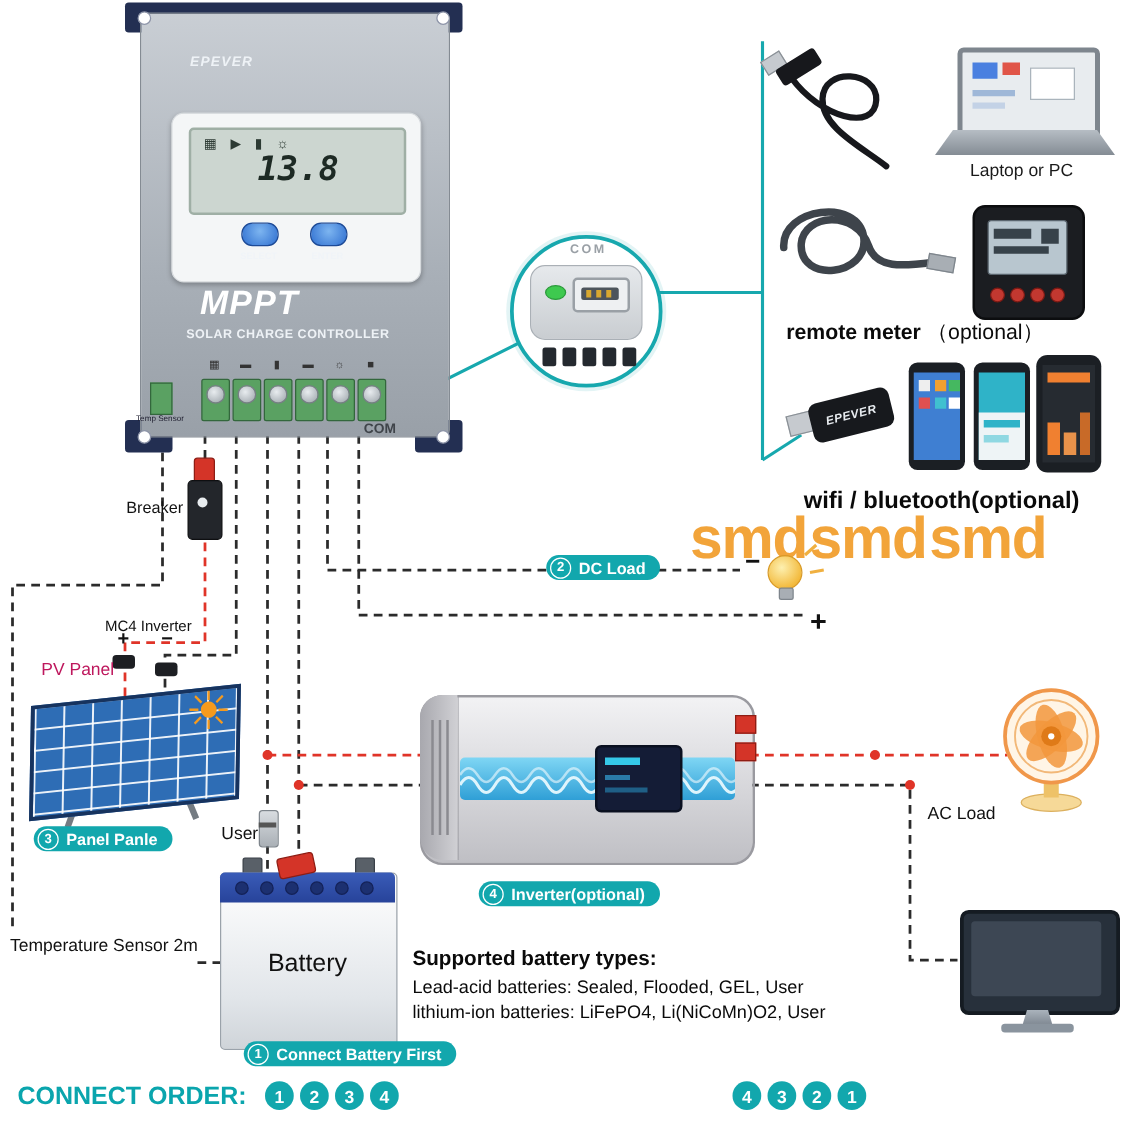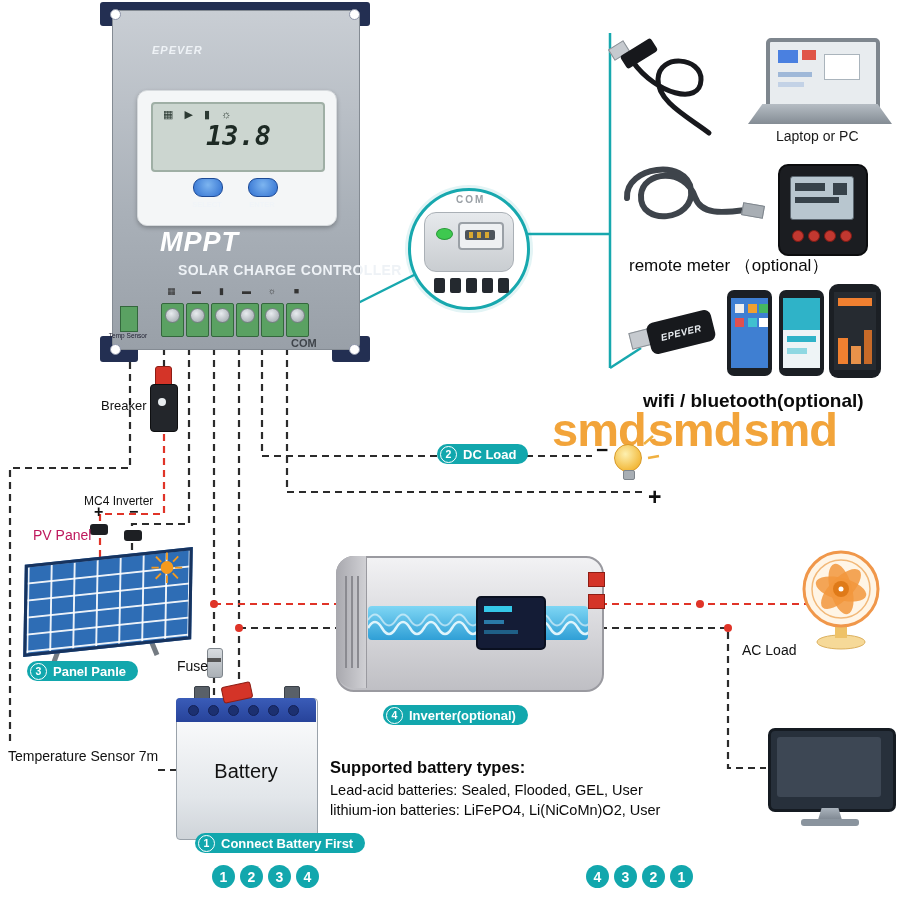--- a/index.html
+++ b/index.html
@@ -18,21 +18,21 @@
   .ctrl-face{left:137px;top:90px;width:198px;height:134px;background:#f4f6f7;border-radius:10px;border:1px solid #d6dadd;box-shadow:0 2px 4px rgba(0,0,0,.25);z-index:4;}
   .lcd{left:151px;top:102px;width:170px;height:66px;background:#ccd6d0;border:2px solid #9fafa5;border-radius:4px;z-index:5;}
   .lcd-icons{left:163px;top:108px;font-size:11px;color:#2c3a33;z-index:6;}
   .lcd-icons span{margin-right:11px;}
   .lcd-value{left:206px;top:120px;font-size:27px;font-weight:bold;font-style:italic;color:#1d2a24;font-family:"DejaVu Sans Mono",monospace;z-index:6;text-align:center;}
   .btn{width:28px;height:17px;border-radius:9px;background:radial-gradient(circle at 50% 35%,#7db5f0,#2f6fd0);border:1px solid #1d4a96;z-index:5;}
   .b1{left:193px;top:178px}.b2{left:248px;top:178px}
   .btn-label{width:38px;text-align:center;font-size:7.5px;font-weight:bold;color:#f0f4f8;z-index:5;}
   .bl1{left:188px;top:200px}.bl2{left:243px;top:200px}
   .mppt{left:160px;top:227px;font-size:27px;font-weight:bold;font-style:italic;color:#fff;z-index:4;letter-spacing:1px;}
-  .ctrl-sub{left:178px;top:262px;font-size:14px;font-weight:bold;color:#eef2f6;letter-spacing:.4px;z-index:4;}
+  .ctrl-sub{left:149px;top:262px;font-size:10px;font-weight:bold;color:#eef2f6;letter-spacing:.4px;z-index:4;}
   .term-icon{width:21px;text-align:center;font-size:9px;color:#333;z-index:4;top:286px;}
   .ti0{left:161px}.ti1{left:186px}.ti2{left:211px}.ti3{left:236px}.ti4{left:261px}.ti5{left:286px}
   .term{width:21px;height:32px;background:#5aa162;border:1px solid #33673c;border-radius:2px;z-index:4;top:303px;}
   .t0{left:161px}.t1{left:186px}.t2{left:211px}.t3{left:236px}.t4{left:261px}.t5{left:286px}
   .screw{width:13px;height:13px;border-radius:50%;background:radial-gradient(circle at 40% 35%,#e8ecef,#9aa2a8);border:1px solid #777e85;margin:4px auto 0;}
   .temp-conn{left:120px;top:306px;width:16px;height:24px;background:#5aa162;border:1px solid #33673c;z-index:4;}
   .temp-label{left:106px;top:332px;width:44px;text-align:center;font-size:6.5px;line-height:7px;color:#223;z-index:4;}
   .ctrl-com{left:291px;top:337px;font-size:11px;font-weight:bold;color:#3f444a;z-index:4;}
   
   .mag-circle{left:408px;top:188px;width:116px;height:116px;border-radius:50%;background:#fff;border:3px solid #17a8ae;box-shadow:0 0 0 3px rgba(23,168,174,.12);z-index:3;}
@@ -59,21 +59,21 @@
   .laptop-label{left:776px;top:128px;font-size:14px;color:#1a1a1a;z-index:2;}
   .rm-body{left:778px;top:164px;width:86px;height:88px;background:#1b1d21;border-radius:10px;border:2px solid #0c0d0f;z-index:2;}
   .rm-screen{left:790px;top:176px;width:62px;height:42px;background:#b8c6cf;border:1px solid #5a656e;border-radius:3px;z-index:3;}
   .rm-bar1{left:795px;top:183px;width:30px;height:8px;background:#37424a;z-index:4;}
   .rm-bar2{left:795px;top:197px;width:44px;height:6px;background:#37424a;z-index:4;}
   .rm-sq{left:833px;top:183px;width:14px;height:12px;background:#37424a;z-index:4;}
   .rm-btn{width:10px;height:10px;border-radius:50%;background:#c23830;border:1px solid #7e1a14;top:230px;z-index:3;}
   .rb1{left:792px}.rb2{left:808px}.rb3{left:824px}.rb4{left:840px}
   .coil-conn{left:742px;top:204px;width:20px;height:11px;background:#a8aeb4;border:1px solid #7e858c;transform:rotate(10deg);z-index:2;}
   .meter-label{left:629px;top:254px;font-size:17px;color:#0a0a0a;z-index:2;}
-  .meter-label b{font-weight:normal;}
+  .meter-label b{font-weight:bold;}
   .dongle{left:648px;top:316px;width:66px;height:32px;background:#17191d;border-radius:7px;transform:rotate(-14deg);display:flex;align-items:center;justify-content:center;z-index:2;}
   .dongle span{color:#e8ecf0;font-size:9.5px;font-weight:bold;font-style:italic;letter-spacing:.5px;}
   .dongle-usb{left:630px;top:330px;width:22px;height:15px;background:#c6cacf;border:1px solid #8a9096;transform:rotate(-14deg);z-index:2;}
   .phone{background:#1b1f24;border-radius:7px;z-index:2;}
   .ph1{left:727px;top:290px;width:45px;height:86px;}
   .ph1s{left:731px;top:298px;width:37px;height:70px;background:#3f7fd2;z-index:3;}
   .tile{width:9px;height:9px;z-index:4;}
   .tl1{left:735px;top:304px;background:#eeeeee}.tl2{left:748px;top:304px;background:#f0a030}.tl3{left:759px;top:304px;background:#45b860}
   .tl4{left:735px;top:318px;background:#e05050}.tl5{left:748px;top:318px;background:#40c0d0}.tl6{left:759px;top:318px;background:#ffffff}
   .ph2{left:779px;top:290px;width:45px;height:86px;}
@@ -351,22 +351,22 @@
   <div class="abs pv-label">PV Panel</div>
   <div class="abs panel"></div>
   <div class="abs sun">☀</div>
   <div class="abs badge badge-solar">
     <span class="badge-num">3</span>
     <span class="badge-label">Panel Panle</span>
   </div>
 
   <div class="abs fuse"></div>
   <div class="abs fuse-band"></div>
-  <div class="abs fuse-label">Fuse</div>
-  <div class="abs temp3m-label">Temperature Sensor 7m</div>
+  <div class="abs fuse-label">User</div>
+  <div class="abs temp3m-label">Temperature Sensor 2m</div>
   <div class="abs bat-post bp1"></div>
   <div class="abs bat-post bp2"></div>
   <div class="abs bat-body"></div>
   <div class="abs bat-top"></div>
   <div class="abs bat-clamp"></div>
   <div class="abs bat-cap bc0"></div>
   <div class="abs bat-cap bc1"></div>
   <div class="abs bat-cap bc2"></div>
   <div class="abs bat-cap bc3"></div>
   <div class="abs bat-cap bc4"></div>
@@ -401,20 +401,21 @@
     <span class="badge-num">4</span>
     <span class="badge-label">Inverter(optional)</span>
   </div>
 
   <div class="abs acload-label">AC Load</div>
   <div class="abs mon-screen"></div>
   <div class="abs mon-inner"></div>
   <div class="abs mon-neck"></div>
   <div class="abs mon-base"></div>
 
+  <div class="abs foot-label fc">CONNECT ORDER:</div>
   <div class="abs foot-num fn0">1</div>
   <div class="abs foot-num fn1">2</div>
   <div class="abs foot-num fn2">3</div>
   <div class="abs foot-num fn3">4</div>
   <div class="abs foot-num fm0">4</div>
   <div class="abs foot-num fm1">3</div>
   <div class="abs foot-num fm2">2</div>
   <div class="abs foot-num fm3">1</div>
 
 </div>

